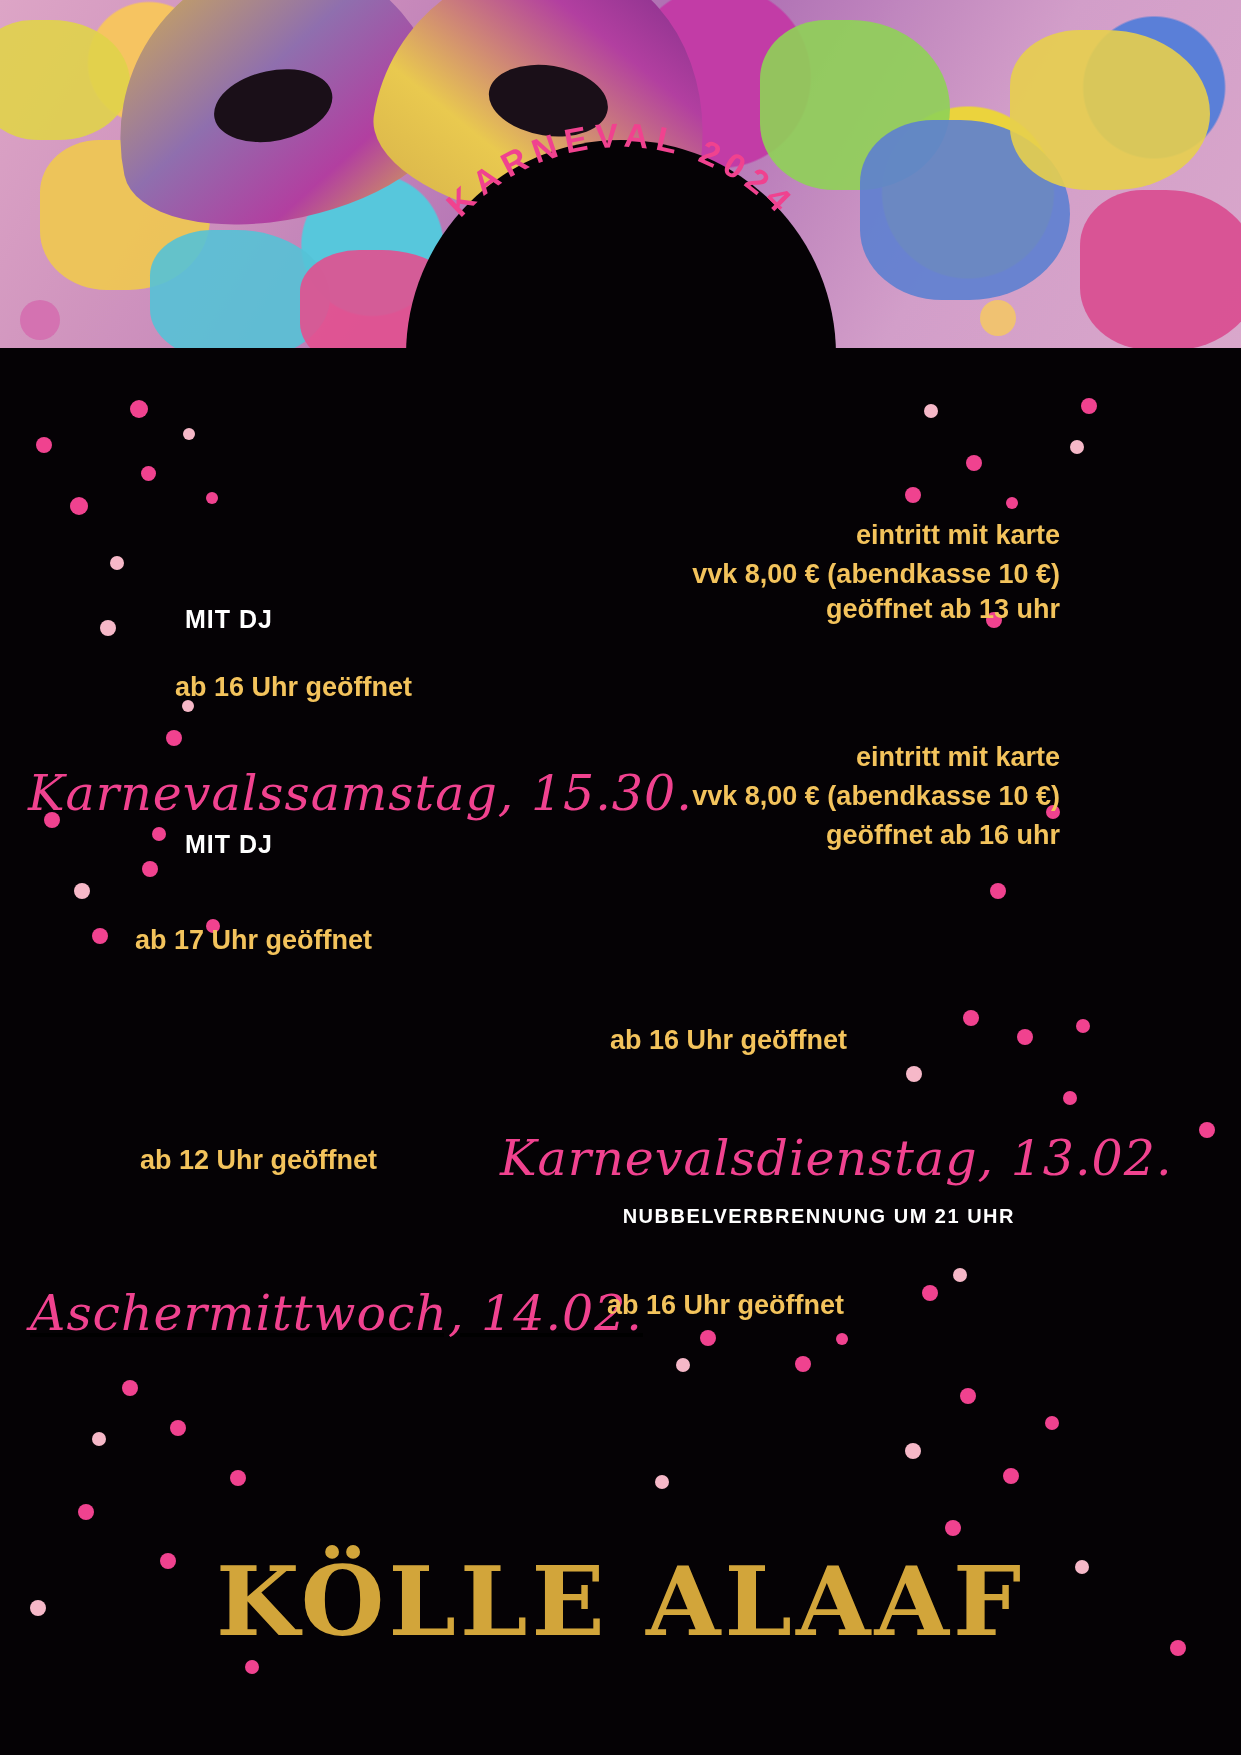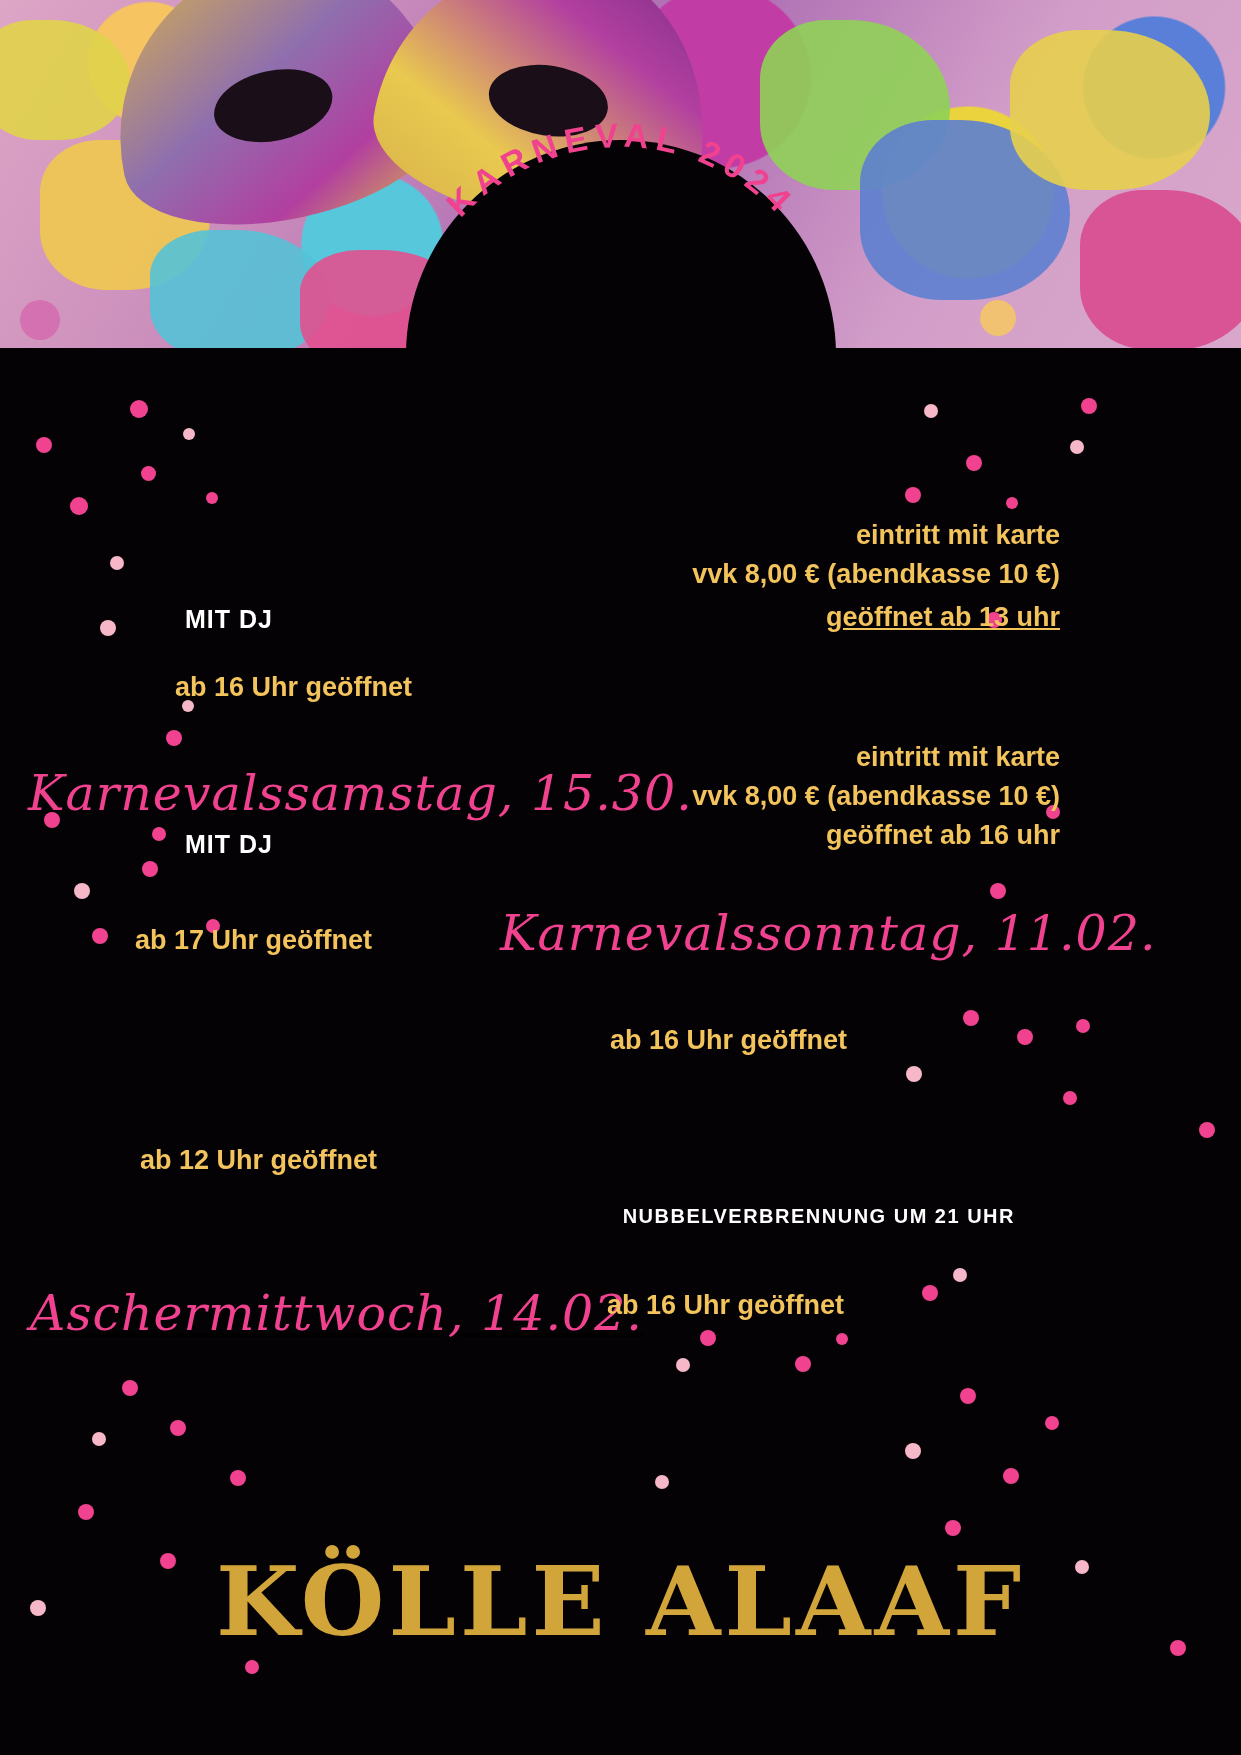--- a/index.html
+++ b/index.html
@@ -249,21 +249,21 @@
     </svg>
   </div>
 
 
   <div class="entry" style="left:185px; top:605px;">
     <div class="white">MIT DJ</div>
   </div>
   <div class="entry right" style="left:560px; top:520px; width:500px;">
     <div class="gold">eintritt mit karte</div>
     <div class="gold" style="margin-top:8px;">vvk 8,00 € (abendkasse 10 €)</div>
-    <div class="gold" style="margin-top:12px;text-decoration:underline;">geöffnet ab 13 uhr</div>
+    <div class="gold" style="margin-top:4px;">geöffnet ab 13 uhr</div>
   </div>
 
   <div class="entry" style="left:175px; top:672px;">
     <div class="gold">ab 16 Uhr geöffnet</div>
   </div>
 
   <div class="entry" style="left:28px; top:765px;">
     <div class="day">Karnevalssamstag, 15.30.</div>
   </div>
   <div class="entry" style="left:185px; top:830px;">
@@ -271,31 +271,31 @@
   </div>
   <div class="entry right" style="left:580px; top:742px; width:480px;">
     <div class="gold">eintritt mit karte</div>
     <div class="gold" style="margin-top:8px;">vvk 8,00 € (abendkasse 10 €)</div>
     <div class="gold" style="margin-top:8px;">geöffnet ab 16 uhr</div>
   </div>
 
   <div class="entry" style="left:135px; top:925px;">
     <div class="gold">ab 17 Uhr geöffnet</div>
   </div>
-  <div class="entry" style="left:500px; top:905px;">
-    <div class="day">Karnevalssonntag, 11.02.</div>
-  </div>
 
   <div class="entry" style="left:610px; top:1025px;">
     <div class="gold">ab 16 Uhr geöffnet</div>
   </div>
 
   <div class="entry" style="left:140px; top:1145px;">
     <div class="gold">ab 12 Uhr geöffnet</div>
   </div>
+  <div class="entry" style="left:500px; top:1130px;">
+    <div class="day">Karnevalsdienstag, 13.02.</div>
+  </div>
   <div class="entry right" style="left:560px; top:1205px; width:455px;">
     <div class="white tiny">NUBBELVERBRENNUNG UM 21 UHR</div>
   </div>
 
   <div class="entry" style="left:30px; top:1285px;text-decoration:underline;">
     <div class="day">Aschermittwoch, 14.02.</div>
   </div>
   <div class="entry" style="left:607px; top:1290px;">
     <div class="gold">ab 16 Uhr geöffnet</div>
   </div>

